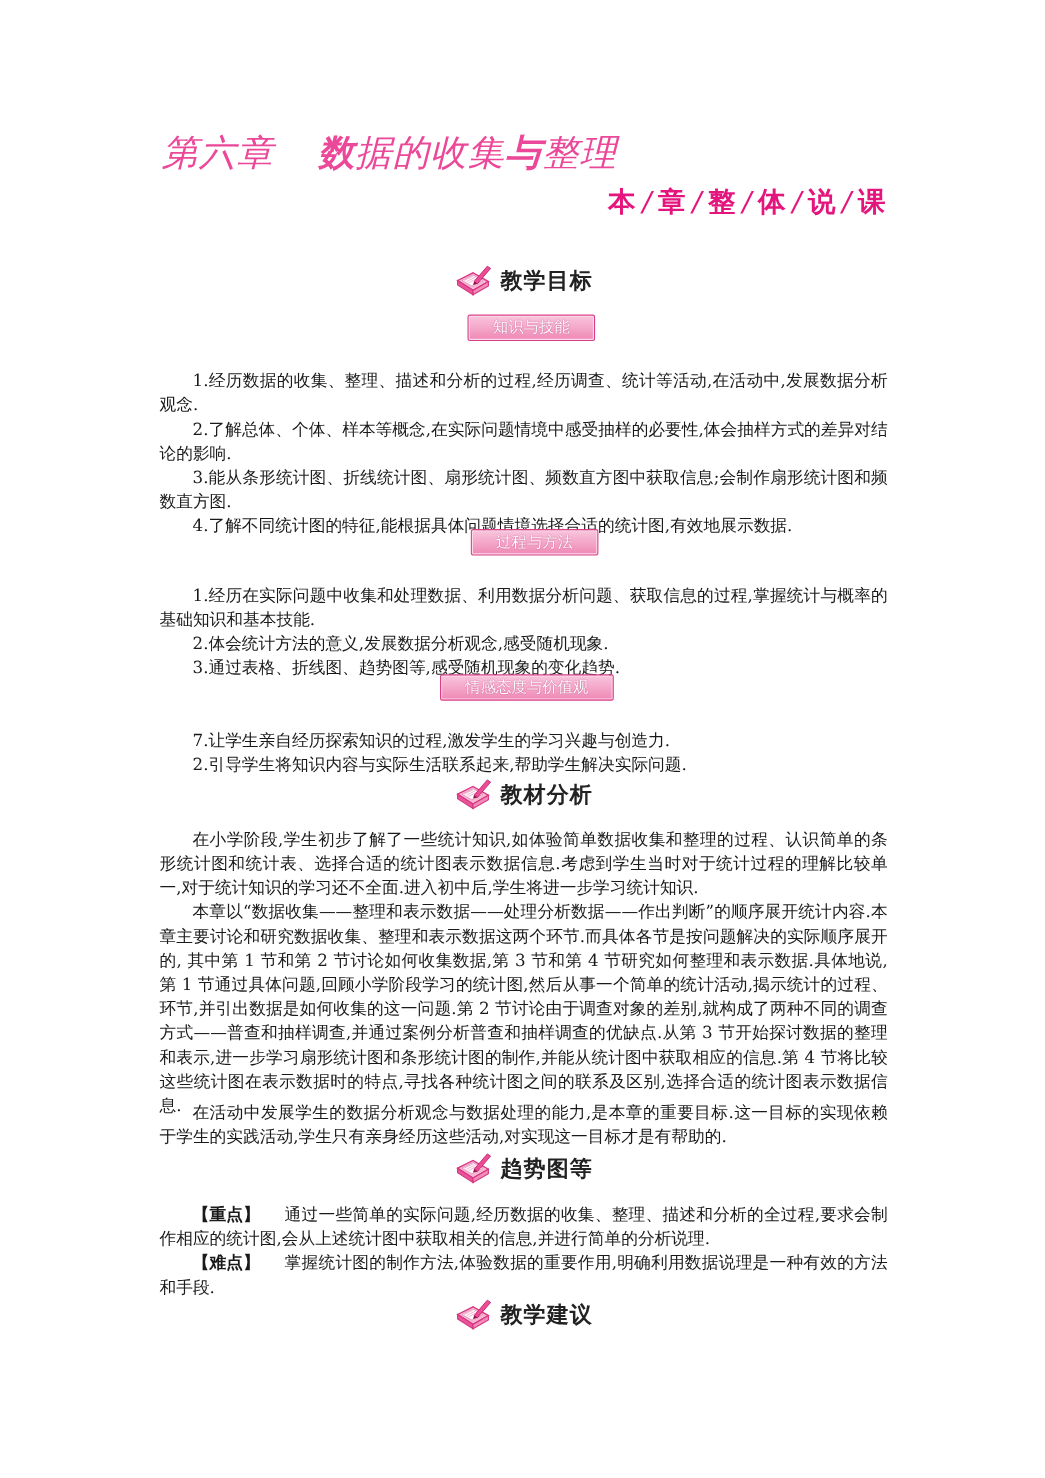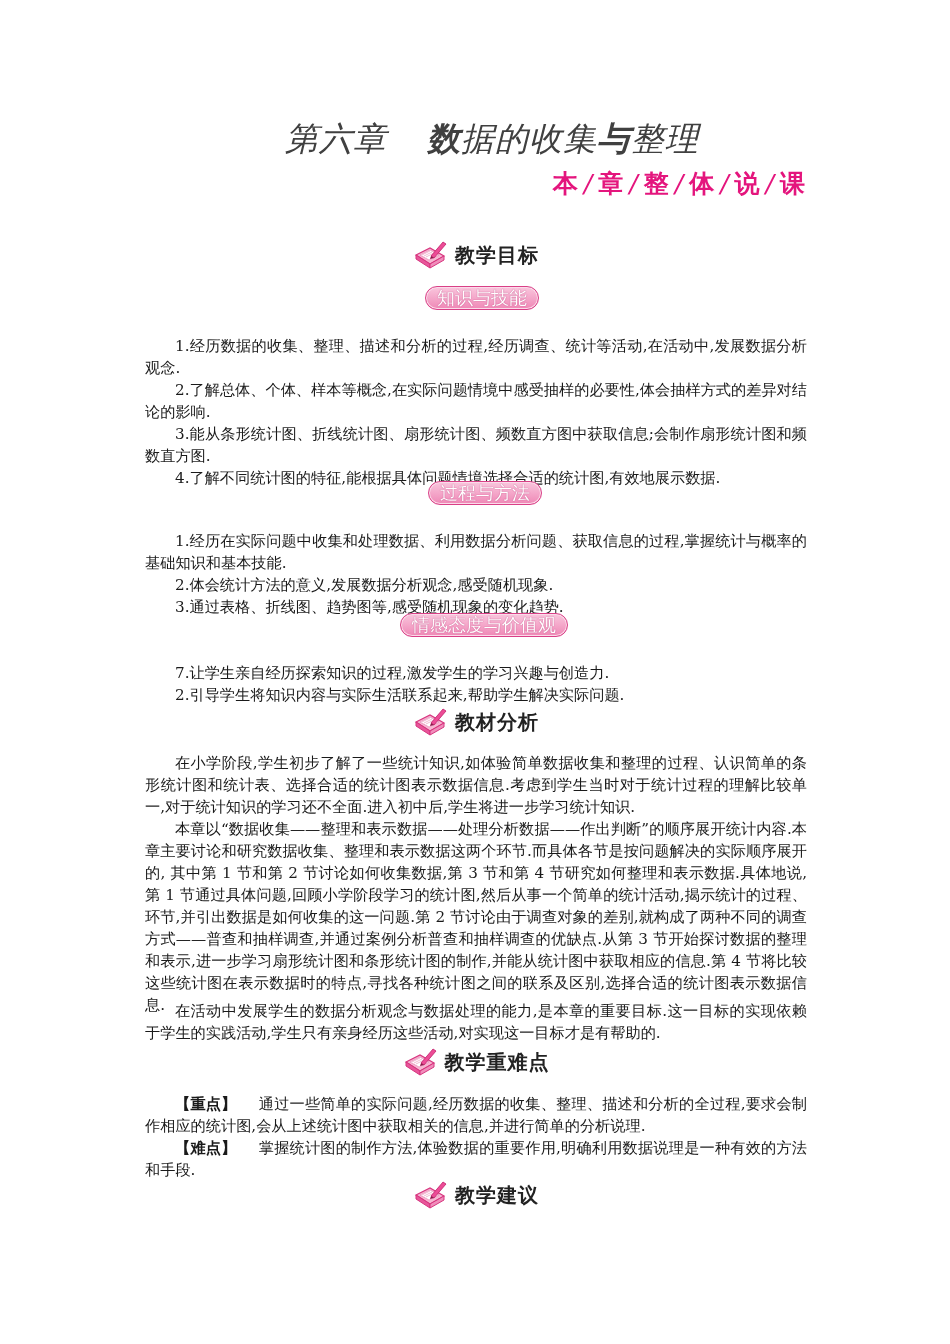--- a/index.html
+++ b/index.html
@@ -1,39 +1,39 @@
 <!DOCTYPE html>
 <html><head>
 <meta charset="utf-8">
 <style>
   html, body { margin: 0; padding: 0; background: #ffffff; }
   body { width: 950px; height: 1344px; position: relative; overflow: hidden;
          font-family: "DejaVu Serif", "Liberation Serif", serif; color: #1a1a1a; }
   .page { position: absolute; left: 145px; top: 0; width: 662px; }
 
-  .chapter-title { position: absolute; left: 16px; top: 117px; width: 662px; text-align: center;
+  .chapter-title { position: absolute; left: 2px; top: 117px; width: 662px; text-align: left;
     font-family: "DejaVu Sans", sans-serif; font-size: 33px; font-style: italic; font-weight: 300;
-    letter-spacing: 1px; color: #404040; white-space: nowrap; }
+    letter-spacing: 1px; color: #ec4899; white-space: nowrap; }
   .chapter-title .num { margin-right: 40px; }
   .chapter-title .bold { font-weight: 700; }
 
   .subtitle { position: absolute; left: 0; top: 167px; width: 662px; text-align: right;
     font-family: "DejaVu Sans", sans-serif; font-size: 25px; font-weight: 700; color: #e4157d;
     letter-spacing: 2px; white-space: nowrap; }
   .subtitle .sep { font-weight: 400; margin: 0 4px; font-style: italic; }
 
   .section-head { position: absolute; left: 0; width: 662px; height: 32px; display: flex;
     justify-content: center; align-items: center; }
   .section-head .icon { width: 34px; height: 30px; margin-right: 8px; }
   .section-head .label { font-family: "DejaVu Sans", sans-serif; font-weight: 700; font-size: 20px;
     color: #222; letter-spacing: 1px; }
 
-  .tag { position: absolute; height: 22px; line-height: 22px; padding: 0 11px;
-    background: linear-gradient(#f9c6dd, #ef88b6); border: 1.5px solid #d93f87; border-radius: 12px;
-    font-family: "DejaVu Sans", sans-serif; font-size: 18px; color: #fff;
+  .tag { position: absolute; height: 22px; line-height: 22px; padding: 0 22px;
+    background: linear-gradient(#f9c6dd, #ef88b6); border: 1.5px solid #d93f87; border-radius: 2px;
+    font-family: "DejaVu Sans", sans-serif; font-size: 14px; color: #fff;
     text-shadow: 0 0 1px #b3236a; box-shadow: inset 0 0 0 1px #fbdbe9; white-space: nowrap; }
 
   .para { position: absolute; left: 0; width: 662px; font-size: 15.2px; line-height: 22px;
     text-align: justify; text-indent: 30px; margin: 0; }
   .kw { font-family: "DejaVu Sans", sans-serif; font-weight: 700; }
 </style>
 </head>
 <body>
 
 <svg width="0" height="0" style="position:absolute">
@@ -91,21 +91,21 @@
     <span class="label">教材分析</span>
   </div>
   <p class="para" style="top:752px">在小学阶段,学生初步了解了一些统计知识,如体验简单数据收集和整理的过程、认识简单的条形统计图和统计表、选择合适的统计图表示数据信息.考虑到学生当时对于统计过程的理解比较单一,对于统计知识的学习还不全面.进入初中后,学生将进一步学习统计知识.</p>
   <p class="para" style="top:818px">本章以“数据收集——整理和表示数据——处理分析数据——作出判断”的顺序展开统计内容.本章主要讨论和研究数据收集、整理和表示数据这两个环节.而具体各节是按问题解决的实际顺序展开的, 其中第 1 节和第 2 节讨论如何收集数据,第 3 节和第 4 节研究如何整理和表示数据.具体地说,第 1 节通过具体问题,回顾小学阶段学习的统计图,然后从事一个简单的统计活动,揭示统计的过程、环节,并引出数据是如何收集的这一问题.第 2 节讨论由于调查对象的差别,就构成了两种不同的调查方式——普查和抽样调查,并通过案例分析普查和抽样调查的优缺点.从第 3 节开始探讨数据的整理和表示,进一步学习扇形统计图和条形统计图的制作,并能从统计图中获取相应的信息.第 4 节将比较这些统计图在表示数据时的特点,寻找各种统计图之间的联系及区别,选择合适的统计图表示数据信息.</p>
   <p class="para" style="top:1000px">在活动中发展学生的数据分析观念与数据处理的能力,是本章的重要目标.这一目标的实现依赖于学生的实践活动,学生只有亲身经历这些活动,对实现这一目标才是有帮助的.</p>
 
   <div class="section-head" style="top:1046px">
     <svg class="icon">
         <use href="#notepad"></use>
       </svg>
-    <span class="label">教学重难点</span>
+    <span class="label">趋势图等</span>
   </div>
   <p class="para" style="top:1093px"><span class="kw">【重点】</span><span style="display:inline-block;width:22px"></span><span>通过一些简单的实际问题,经历数据的收集、整理、描述和分析的全过程,要求会制作相应的统计图,会从上述统计图中获取相关的信息,并进行简单的分析说理.</span></p>
   <p class="para" style="top:1137px"><span class="kw">【难点】</span><span style="display:inline-block;width:22px"></span><span>掌握统计图的制作方法,体验数据的重要作用,明确利用数据说理是一种有效的方法和手段.</span></p>
 
   <div class="section-head" style="top:1179px">
     <svg class="icon">
         <use href="#notepad"></use>
       </svg>
     <span class="label">教学建议</span>
   </div>

